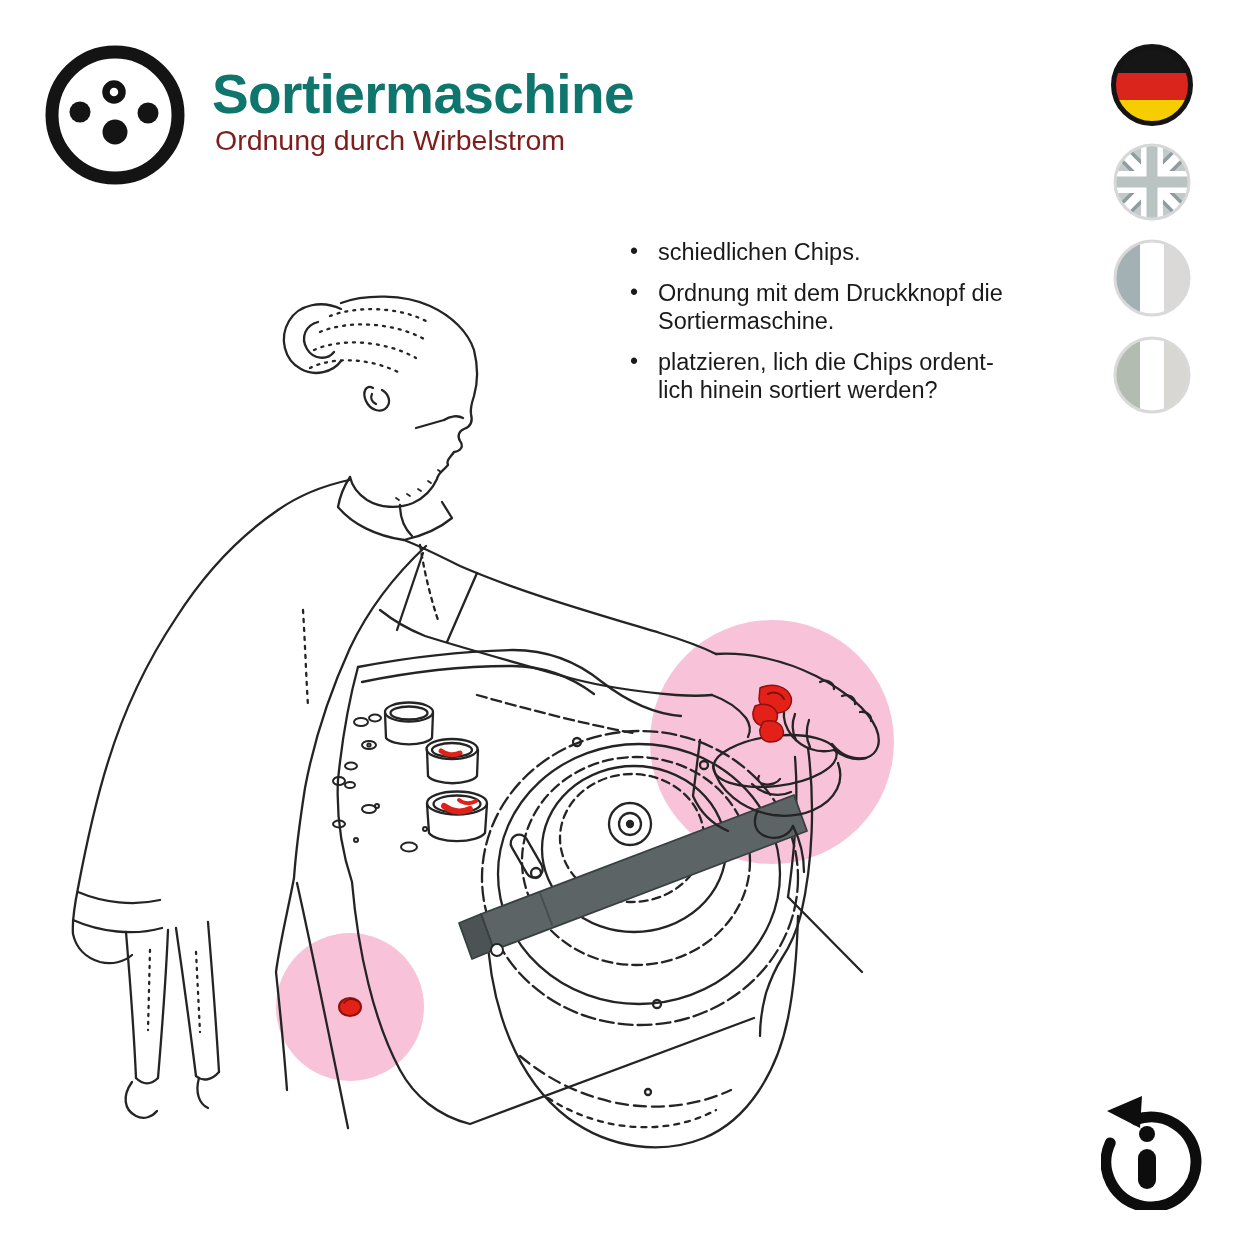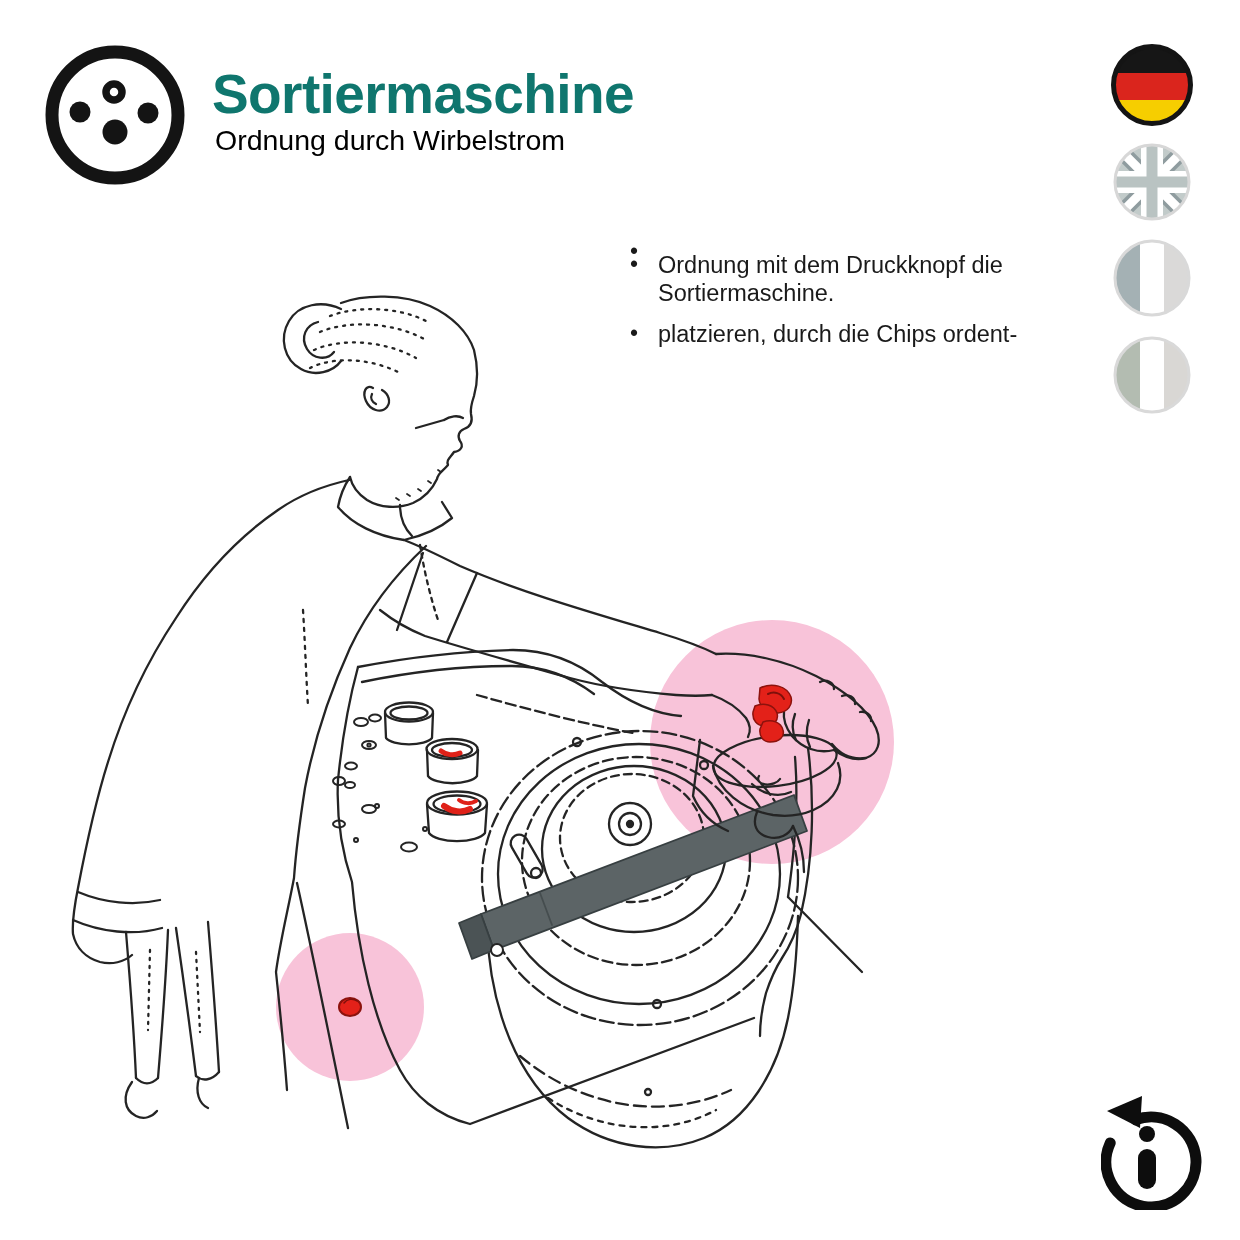--- a/index.html
+++ b/index.html
@@ -2,21 +2,21 @@
 <html><head>
 <meta charset="utf-8">
 <style>
   html,body{margin:0;padding:0;background:#fff;}
   body{width:1240px;height:1240px;position:relative;overflow:hidden;
        font-family:"Liberation Sans","DejaVu Sans",sans-serif;color:#161616;}
   .abs{position:absolute;}
   #illustration{left:0;top:0;z-index:1;}
   #logo{left:43px;top:41px;z-index:5;}
   #page-title{left:212px;top:62px;font-size:55px;font-weight:bold;letter-spacing:-0.6px;color:#0f766e;z-index:5;white-space:nowrap;}
-  #page-subtitle{left:215px;top:124px;font-size:28.5px;color:#000000;z-index:5;white-space:nowrap;}
+  #page-subtitle{left:215px;top:124px;font-size:28.5px;color:#7f1d1d;z-index:5;white-space:nowrap;}
   #instructions{left:628px;top:238px;width:430px;z-index:5;}
   .bullet-item{position:relative;padding-left:30px;margin-bottom:13px;font-size:23.5px;line-height:28px;color:#1a1a1a;}
   .bullet-dot{position:absolute;left:2px;top:-1px;font-size:23px;}
   .bullet-line{white-space:nowrap;}
   #flag-column{z-index:6;}
   .flag-btn{position:absolute;cursor:pointer;border:none;background:none;padding:0;}
   #info-reset{left:1101px;top:1092px;z-index:6;cursor:pointer;}
 </style>
 </head>
 <body>
@@ -28,29 +28,31 @@
   <circle cx="105" cy="72" r="10.5" fill="#141414"></circle>
   <circle cx="72" cy="91" r="12.5" fill="#141414"></circle>
 </svg>
 
 <div id="page-title" class="abs">Sortiermaschine</div>
 <div id="page-subtitle" class="abs">Ordnung durch Wirbelstrom</div>
 
 <div id="instructions" class="abs">
   <div class="bullet-item">
     <span class="bullet-dot">•</span>
+    <div class="bullet-line">schiedlichen Chips.</div>
   </div>
   <div class="bullet-item">
     <span class="bullet-dot">•</span>
     <div class="bullet-line">Ordnung mit dem Druckknopf die</div>
     <div class="bullet-line">Sortiermaschine.</div>
   </div>
   <div class="bullet-item">
     <span class="bullet-dot">•</span>
-    <div class="bullet-line">platzieren, durch die Chips ordent-</div>
+    <div class="bullet-line">platzieren, lich die Chips ordent-</div>
+    <div class="bullet-line">lich hinein sortiert werden?</div>
   </div>
 </div>
 
 <div id="flag-column">
 
   <button class="flag-btn" style="left:1111px;top:44px;width:82px;height:82px;">
     <svg width="82" height="82" viewBox="-41 -41 82 82">
       <clipPath id="deClip">
           <circle cx="0" cy="0" r="37.5"></circle>
         </clipPath>

